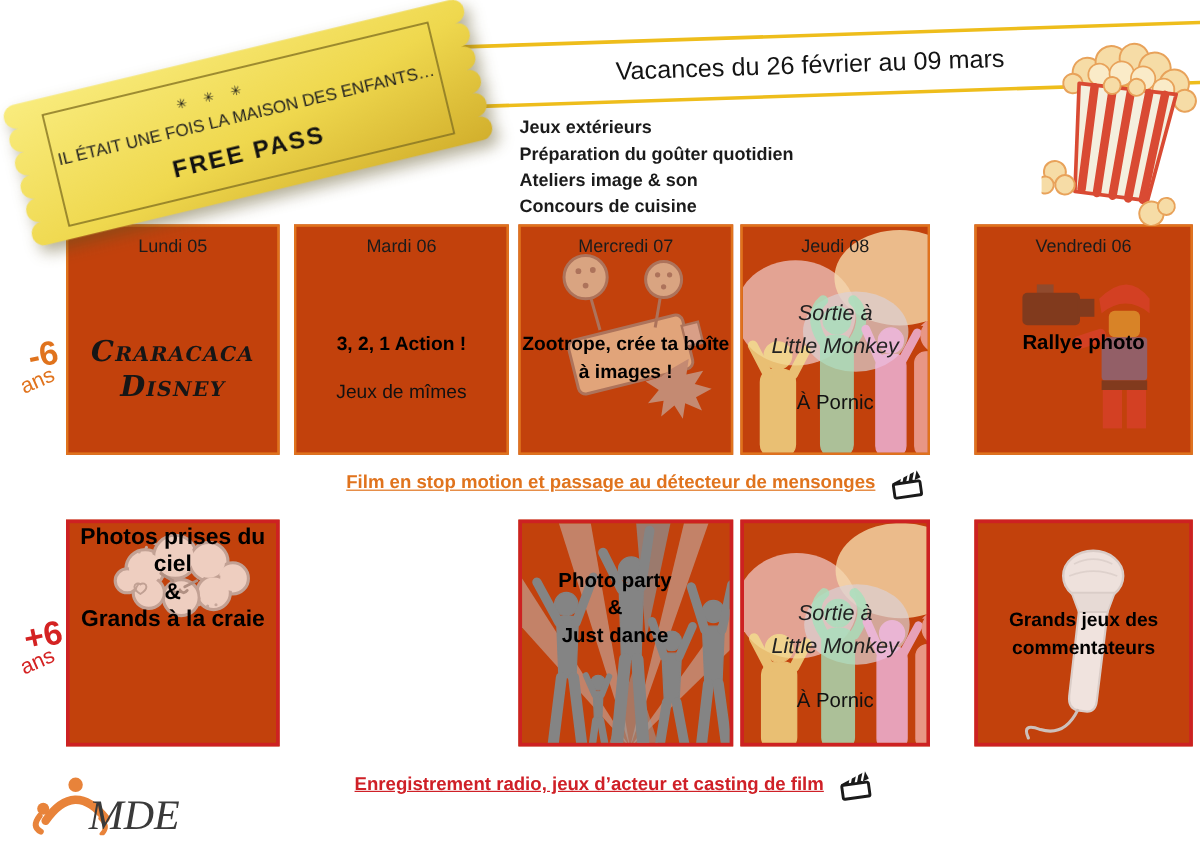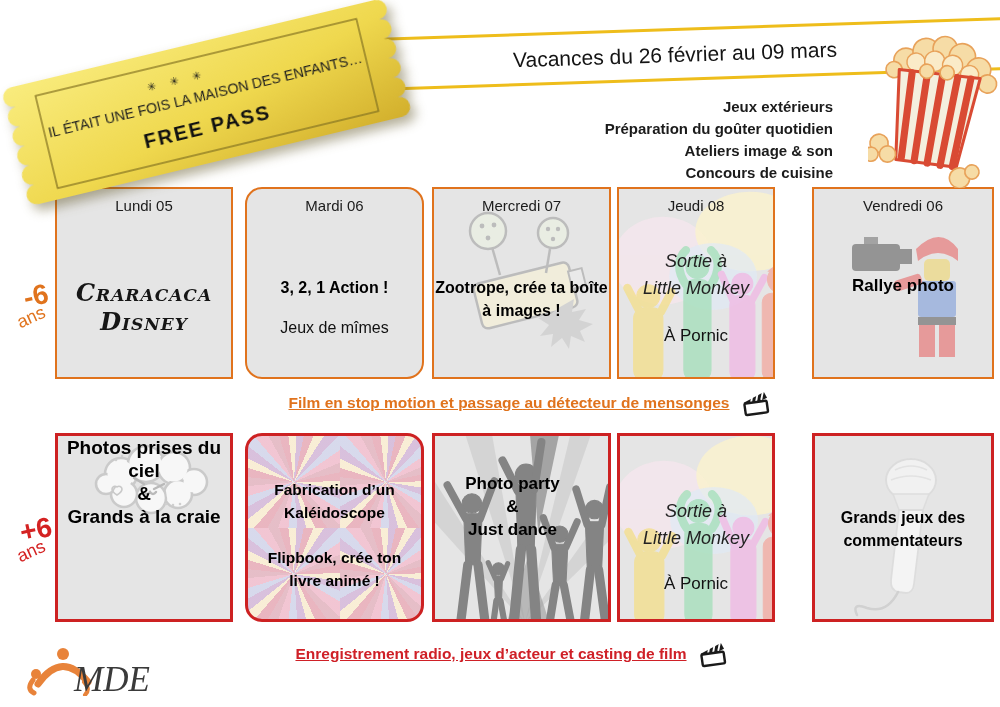--- a/index.html
+++ b/index.html
@@ -16,36 +16,36 @@
   
   .ticket{position:absolute;left:2px;top:36px;width:410px;height:135px;
           transform:rotate(-13.5deg);transform-origin:50% 50%;z-index:4;
           filter:drop-shadow(4px 7px 6px rgba(90,80,30,.45));}
   .ticket svg{display:block;}
 
   
   .popcorn{position:absolute;left:868px;top:20px;width:132px;height:168px;z-index:3;}
 
   
-  .intro{position:absolute;left:433px;top:96px;width:400px;text-align:right;
+  .intro{position:absolute;left:433px;top:96px;width:400px;text-align:left;
          font-weight:bold;font-size:15px;line-height:22px;color:#1b1b1b;z-index:2;}
 
   
   .age{position:absolute;width:64px;text-align:center;line-height:1;}
   .age .num{display:block;font-size:28px;font-weight:bold;transform:rotate(-12deg);}
   .age .unit{display:block;font-size:18px;transform:rotate(-24deg);margin-top:-2px;margin-left:-10px;}
   .age-minus{left:4px;top:282px;color:#E0731D;}
   .age-plus{left:4px;top:516px;color:#D42222;}
 
   
-  .cell{position:absolute;background:#e5e5e5;box-sizing:border-box;}
+  .cell{position:absolute;background:#c2410c;box-sizing:border-box;}
   .row1 .cell,.cell.r1{border:2px solid #E0731D;top:187px;height:192px;}
   .cell.r2{border:3px solid #CD2122;top:433px;height:189px;}
   .c1{left:55px;width:178px;}
-  .c2{left:245px;width:179px;border-radius:17px;}
+  .c2{left:245px;width:179px;}
   .c3{left:432px;width:179px;}
   .c4{left:617px;width:158px;}
   .c5{left:812px;width:182px;}
   .cell-bg{position:absolute;left:0;top:0;right:0;bottom:0;overflow:hidden;}
   .cell-bg svg{display:block;}
   .cell-content{position:relative;z-index:2;height:100%;text-align:center;}
   .day{font-size:15px;color:#1b1b1b;padding-top:8px;}
   .bold-txt{font-weight:bold;font-size:16px;line-height:23px;color:#000;text-align:center;}
   .reg-txt{font-size:16px;color:#111;}
   .italic-txt{font-style:italic;font-size:18px;line-height:27px;color:#222;}
@@ -337,32 +337,20 @@
     </div>
     <div class="cell-content">
       <div class="bold-txt" style="font-size:19px">
         <div>Photos prises du ciel</div>
         <div>&amp;</div>
         <div>Grands à la craie</div>
       </div>
     </div>
   </div>
 
-  <div class="cell r2 c2 kaleido">
-    <div class="cell-content">
-      <div class="bold-txt" style="margin-top:42px;font-size:15.5px">
-        <div>Fabrication d’un</div>
-        <div>Kaléidoscope</div>
-      </div>
-      <div class="bold-txt" style="margin-top:22px;font-size:15.5px">
-        <div>Flipbook, crée ton</div>
-        <div>livre animé !</div>
-      </div>
-    </div>
-  </div>
 
   <div class="cell r2 c3">
     <div class="cell-bg">
       <svg viewBox="0 0 175 183" width="179" height="187">
         <g fill="#C4C4C4" opacity="0.5">
           <polygon points="88,183 0,45 0,85"></polygon>
           <polygon points="88,183 30,0 56,0"></polygon>
           <polygon points="88,183 132,0 152,0"></polygon>
           <polygon points="88,183 175,62 175,98"></polygon>
         </g>

